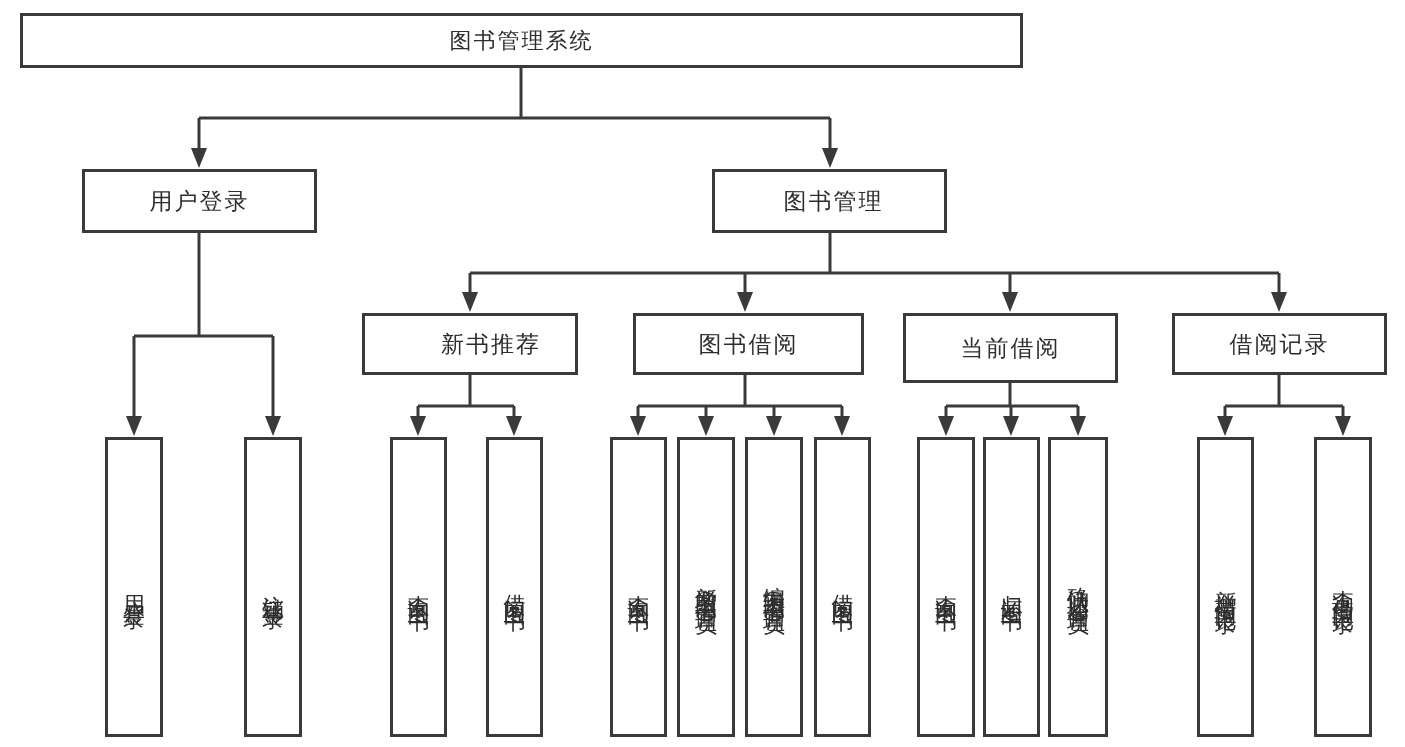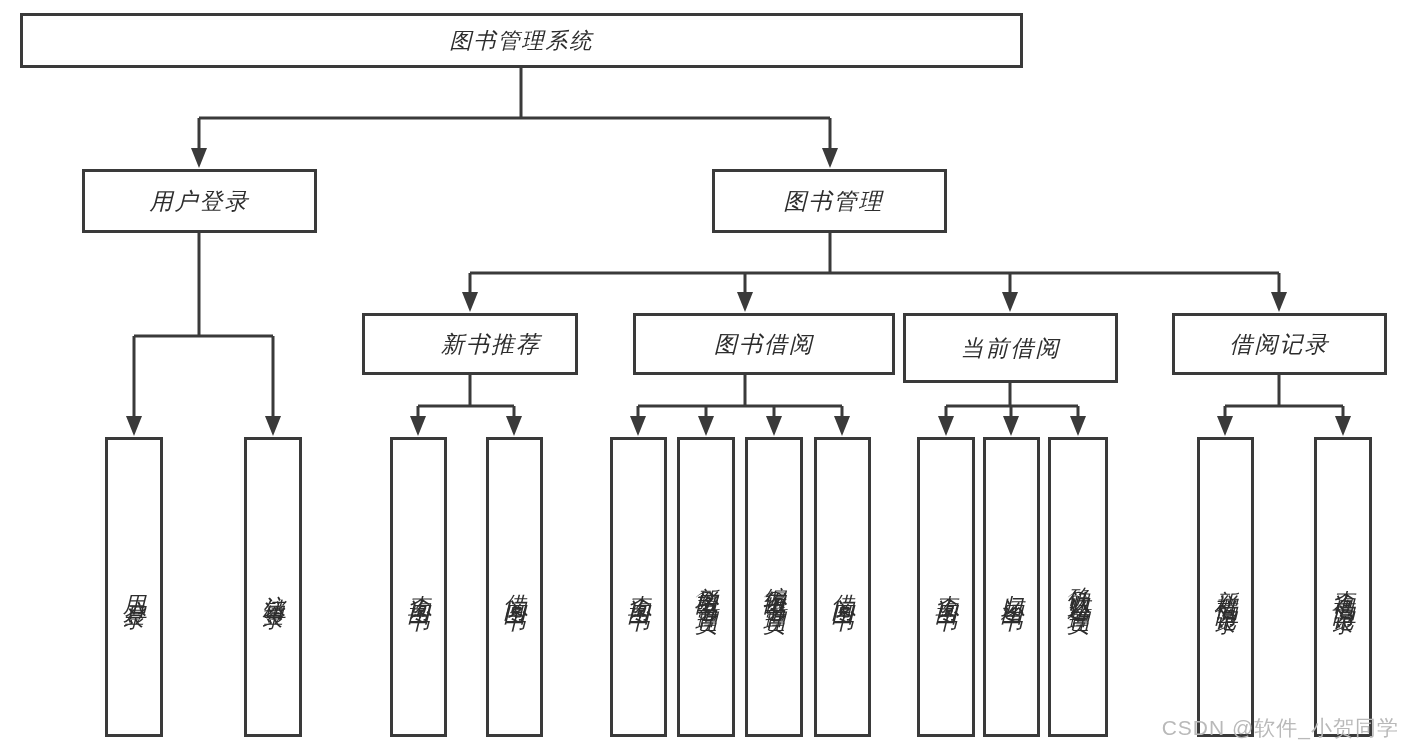--- a/index.html
+++ b/index.html
@@ -15,21 +15,21 @@
   }
   .connectors{position:absolute;left:0;top:0;z-index:1;}
   .connectors path{stroke:var(--line);stroke-width:3;fill:none;}
   .connectors polygon{fill:var(--line);stroke:none;}
   .node{
     position:absolute;z-index:2;background:var(--bg);
     border:3px solid var(--line);box-sizing:border-box;
     display:flex;align-items:center;justify-content:center;
   }
   .node .lbl{
-    font-size:23px;letter-spacing:2px;color:var(--text);white-space:nowrap;font-style:italic;
+    font-size:23px;letter-spacing:2px;color:var(--text);white-space:nowrap;
   }
   .root .lbl{font-size:22px;}
   .leaf{
     width:58px;height:300px;top:437px;
   }
   .leaf .lbl{
     writing-mode:vertical-rl;text-orientation:mixed;
     font-size:22px;letter-spacing:5px;line-height:1;white-space:nowrap;
   }
   .leaf.long .lbl{letter-spacing:4px;}
@@ -86,21 +86,21 @@
   <div class="node" style="left:82px;top:169px;width:235px;height:64px;">
     <span class="lbl">用户登录</span>
   </div>
   <div class="node" style="left:712px;top:169px;width:235px;height:64px;padding-left:8px;">
     <span class="lbl">图书管理</span>
   </div>
 
   <div class="node" style="left:362px;top:313px;width:216px;height:62px;padding-left:42px;">
     <span class="lbl">新书推荐</span>
   </div>
-  <div class="node" style="left:633px;top:313px;width:262px;height:62px;">
+  <div class="node" style="left:633px;top:313px;width:231px;height:62px;">
     <span class="lbl">图书借阅</span>
   </div>
   <div class="node" style="left:903px;top:313px;width:215px;height:70px;">
     <span class="lbl">当前借阅</span>
   </div>
   <div class="node" style="left:1172px;top:313px;width:215px;height:62px;text-align:center;">
     <span class="lbl">借阅记录</span>
   </div>
 
   <div class="node leaf" style="left:105px;">
@@ -140,15 +140,14 @@
     <span class="lbl">确认归还（管理员）</span>
   </div>
 
   <div class="node leaf" style="left:1197px;width:57px;">
     <span class="lbl">新增借阅记录</span>
   </div>
   <div class="node leaf" style="left:1314px;">
     <span class="lbl">查询借阅记录</span>
   </div>
 
-  <div class="watermark">CSDN @软件_小贺同学</div>
 
 </div>
 
 </body></html>

